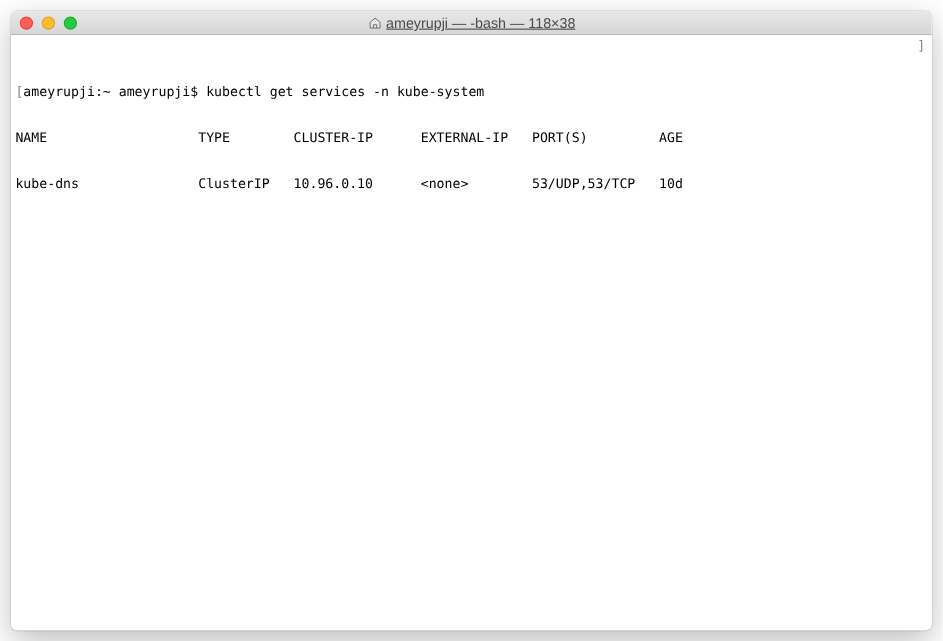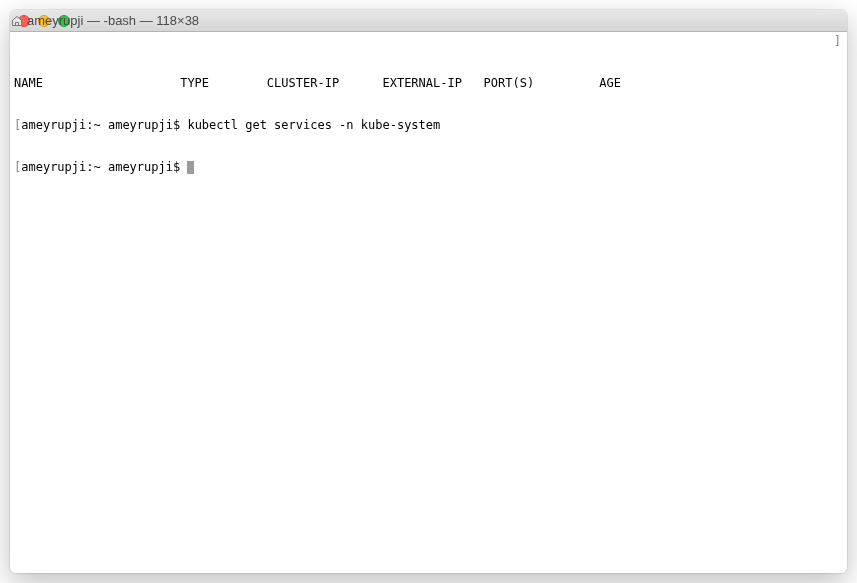--- a/index.html
+++ b/index.html
@@ -48,26 +48,27 @@
       border-radius: 50%;
     }
     .tl-close { background: #ff5f57; border: 0.5px solid #e14540; }
     .tl-min { background: #ffbd2e; border: 0.5px solid #dfa023; }
     .tl-max { background: #28c940; border: 0.5px solid #20a82e; }
     .title-area {
       position: absolute;
       left: 1px;
       right: 0;
       display: flex;
-      justify-content: flex-start;
+      justify-content: center;
       align-items: center;
       gap: 4px;
       font-size: 13px;
       color: #4a4a4a;
       pointer-events: none;
+      text-decoration: underline;
     }
     .home-icon {
       width: 12px;
       height: 12px;
       display: inline-flex;
       align-items: center;
       justify-content: center;
     }
     .home-icon svg {
       width: 12px;
@@ -123,17 +124,17 @@
         <svg viewBox="0 0 16 16" fill="none" stroke="#6b6b6b" stroke-width="1.2">
           <path d="M2 7 L8 2 L14 7 L14 14 L2 14 Z" fill="#e8e8e8"></path>
           <path d="M6 14 L6 10 L10 10 L10 14"></path>
         </svg>
       </span>
       <span>ameyrupji — -bash — 118×38</span>
     </div>
   </div>
   <div class="terminal-body">
     <div class="right-bracket-container"><span class="bracket-right">]</span></div>
+    <div class="line"><span class="bracket-left">[</span><span>ameyrupji:~ ameyrupji$ </span><span>kubectl get services -n kube-system</span></div>
     <div class="line" id="header-line">NAME                   TYPE        CLUSTER-IP      EXTERNAL-IP   PORT(S)         AGE</div>
-    <div class="line"><span class="bracket-left">[</span><span>ameyrupji:~ ameyrupji$ </span><span>kubectl get services -n kube-system</span></div>
-    <div class="line"><span class="bracket-left">[</span><span>ameyrupji:~ ameyrupji$ </span><span class="cursor"></span></div>
+    <div class="line" id="row-0">kube-dns               ClusterIP   10.96.0.10      &lt;none&gt;        53/UDP,53/TCP   10d</div>
   </div>
 </div>
 
 </body></html>

